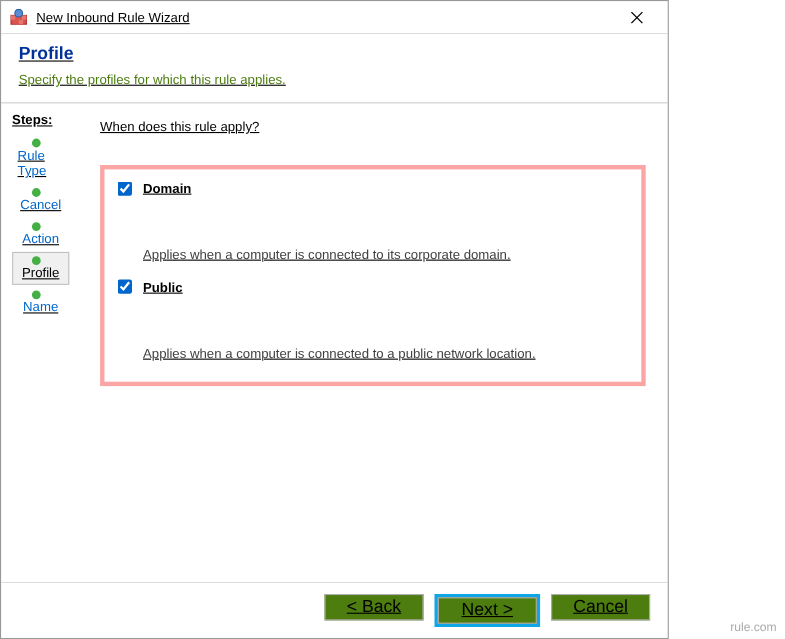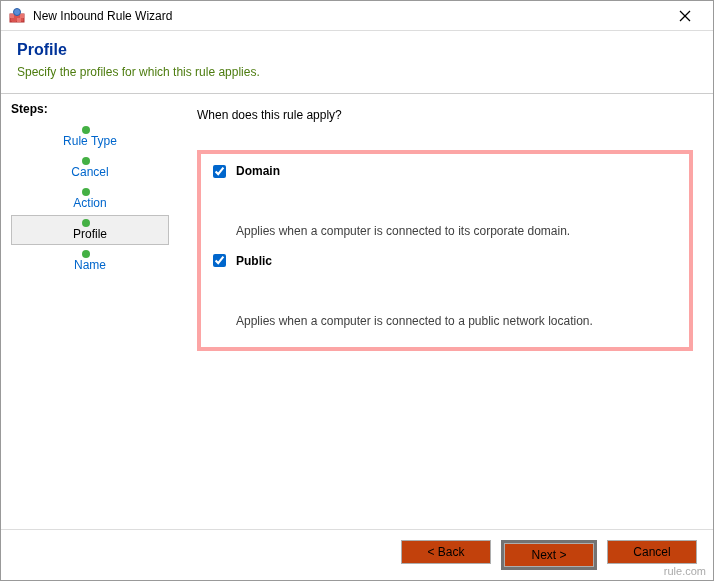--- a/index.html
+++ b/index.html
@@ -6,26 +6,27 @@
     body {
       font-family: "Segoe UI", Tahoma, sans-serif;
       font-size: 12px;
       background: #fff;
       color: #000;
       width: 714px;
       height: 581px;
       overflow: hidden;
     }
     .window {
-      width: 714px;
+      width: 608px;
       height: 581px;
       border: 1px solid #999;
       display: flex;
       flex-direction: column;
       background: #fff;
+      text-decoration: underline;
     }
     .titlebar {
       height: 30px;
       display: flex;
       align-items: center;
       padding: 0 8px;
       border-bottom: 1px solid #ddd;
     }
     .titlebar .app-icon {
       width: 16px; height: 16px;
@@ -131,27 +132,27 @@
     .footer {
       border-top: 1px solid #ddd;
       padding: 10px 16px;
       display: flex;
       justify-content: flex-end;
       gap: 10px;
     }
     .btn {
       min-width: 90px;
       height: 24px;
-      font-size: 12px;
-      background: #c2410c;
+      font-size: 16px;
+      background: #4d7c0f;
       border: 1px solid #adadad;
       cursor: pointer;
     }
     .next-wrap {
-      border: 3px solid #737373;
+      border: 3px solid #0ea5e9;
       padding: 0;
       display: inline-flex;
     }
     .watermark {
       position: absolute;
       bottom: 4px; right: 8px;
       font-size: 11px;
       color: #aaa;
       pointer-events: none;
     }

